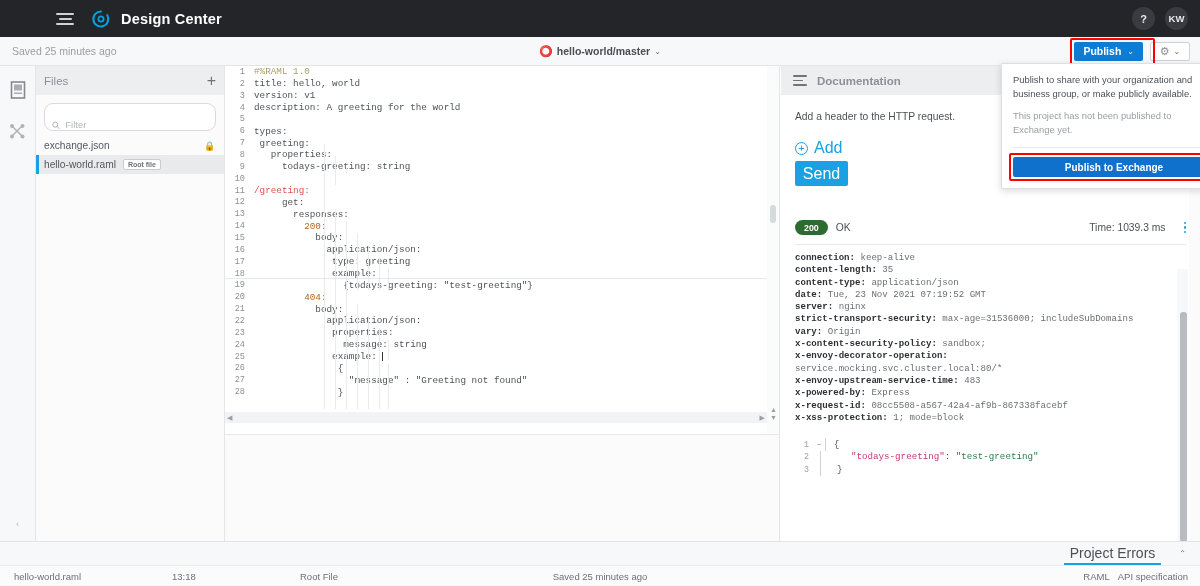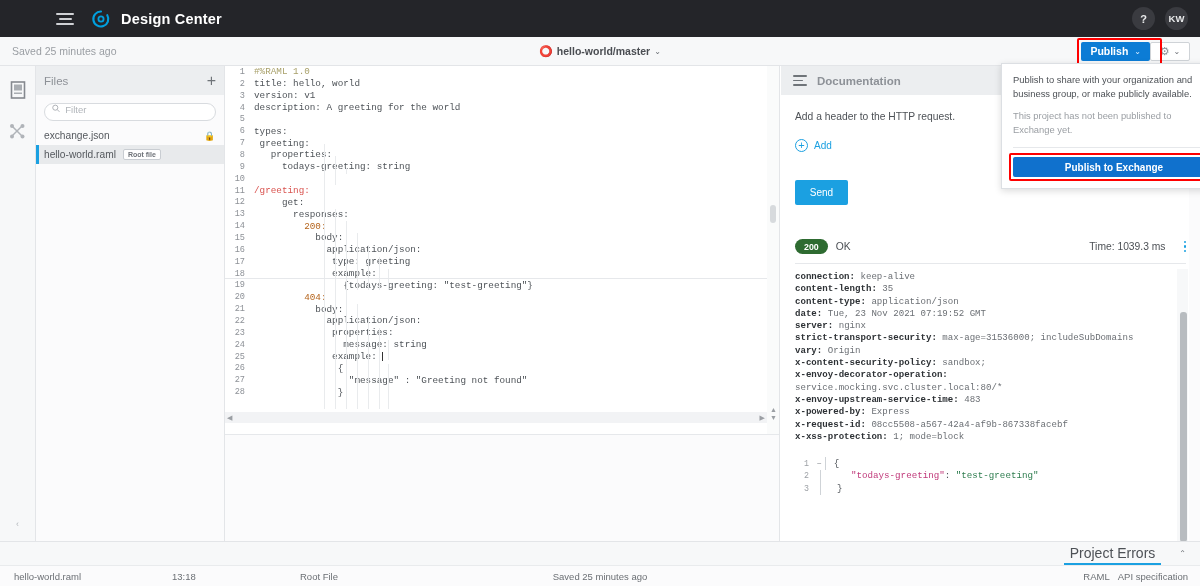--- a/index.html
+++ b/index.html
@@ -38,21 +38,21 @@
     display:flex; align-items:center;
   }
   .saved-text { margin-left:12px; font-size:10.5px; color:#9a9ea3; }
   .branch-chip {
     position:absolute; left:50%; transform:translateX(-50%);
     display:flex; align-items:center; gap:4px; font-size:10.5px; color:#4a4d52; font-weight:bold;
     cursor:pointer;
   }
   .branch-icon { font-size:11px; color:#6b6f75; }
   .caret { font-size:8px; color:#6b6f75; font-weight:normal;}
-  .toolbar-right { margin-left:auto; display:flex; align-items:center; margin-right:10px; }
+  .toolbar-right { margin-left:auto; display:flex; align-items:center; gap:7px; margin-right:10px; }
   .publish-wrap { position:relative; }
   .publish-btn {
     background:#0c7cd5; color:#fff; border:none; font-size:10.5px; font-weight:bold;
     height:19px; padding:0 9px; border-radius:2px; cursor:pointer;
     display:flex; align-items:center; gap:6px;
   }
   .publish-hl { position:absolute; left:-4px; top:-4px; width:85px; height:27px; border:2px solid #ff0000; border-radius:2px; pointer-events:none;}
   .gear-btn {
     height:19px; width:40px; border:1px solid #cfd3d7; background:#fff; border-radius:2px;
     display:flex; align-items:center; justify-content:center; gap:4px; cursor:pointer;
@@ -89,22 +89,22 @@
     position:absolute; left:36px; top:66px; width:189px; height:475px;
     background:#fbfbfc; border-right:1px solid #e3e5e8;
   }
   .files-head {
     height:29px; background:#eceef0; display:flex; align-items:center; padding:0 8px;
   }
   .files-title { font-size:11.5px; color:#8d9197; }
   .files-plus { margin-left:auto; font-size:16px; color:#6f7479; line-height:1; cursor:pointer; font-weight:300;}
   .filter-wrap { padding:8px 8px 5px 8px; }
   .filter-box {
-    height:18px; border:1px solid #d8dbdf; border-radius:9px; background:#fff;
-    display:flex; align-items:flex-start; padding:0 7px; gap:5px;
+    height:28px; border:1px solid #d8dbdf; border-radius:9px; background:#fff;
+    display:flex; align-items:flex-end; padding:0 7px; gap:5px;
   }
   .filter-inp {
     border:none; outline:none; font-size:9.5px; color:#55595e; width:100%;
     font-family:"Liberation Sans", sans-serif; background:transparent;
   }
   .filter-inp::placeholder { color:#b1b5ba; }
   .file-row {
     height:19px; display:flex; align-items:center; padding:0 8px; font-size:10.2px; color:#55595e; cursor:pointer;
     position:relative;
   }
@@ -151,24 +151,24 @@
   .rp-ham { display:flex; flex-direction:column; gap:2.5px; }
   .rp-ham span { background:#6f7479; height:1.8px; border-radius:1px;}
   .rp-ham span:nth-child(1){ width:14px;}
   .rp-ham span:nth-child(2){ width:10px;}
   .rp-ham span:nth-child(3){ width:14px;}
   .rp-title { font-size:11.5px; color:#8d9197;font-weight:bold;}
   .rp-body { padding:16px 14px 0 14px; }
   .hdr-note { font-size:10.3px; color:#4d5156;}
   .add-row { display:flex; align-items:center; gap:6px; margin-top:17px; cursor:pointer;}
   .add-circ { width:13px; height:13px; border:1.4px solid #1ba0e1; border-radius:50%; color:#1ba0e1; font-size:11px; display:flex; align-items:center; justify-content:center; line-height:1; }
-  .add-lbl { color:#1ba0e1; font-size:10px;}
+  .add-lbl { color:#1ba0e1; font-size:16px;}
   .send-btn {
-    margin-top:28px; background:#1ba0e1; color:#fff; border:none; width:53px; height:25px;
-    font-size:10px; border-radius:2px; cursor:pointer;
+    margin-top:4px; background:#1ba0e1; color:#fff; border:none; width:53px; height:25px;
+    font-size:16px; border-radius:2px; cursor:pointer;
   }
   .status-row { display:flex; align-items:center; margin-top:34px; }
   .pill { background:#2e6b31; color:#fff; font-size:8.8px; font-weight:bold; border-radius:9px; padding:2.5px 9px; }
   .ok-lbl { font-size:10.3px; color:#4d5156; margin-left:8px;}
   .time-lbl { margin-left:auto; font-size:10.3px; color:#4d5156;}
   .kebab { margin-left:18px; display:flex; flex-direction:column; gap:2px; cursor:pointer;}
   .kebab i { width:2.5px; height:2.5px; background:#1ba0e1; border-radius:50%; display:block;}
   .hdr-sep { height:1px; background:#e6e8eb; margin-top:9px; }
   .headers {
     margin-top:7px; font-family:"Liberation Mono", monospace; font-size:9.1px; line-height:12.3px;

